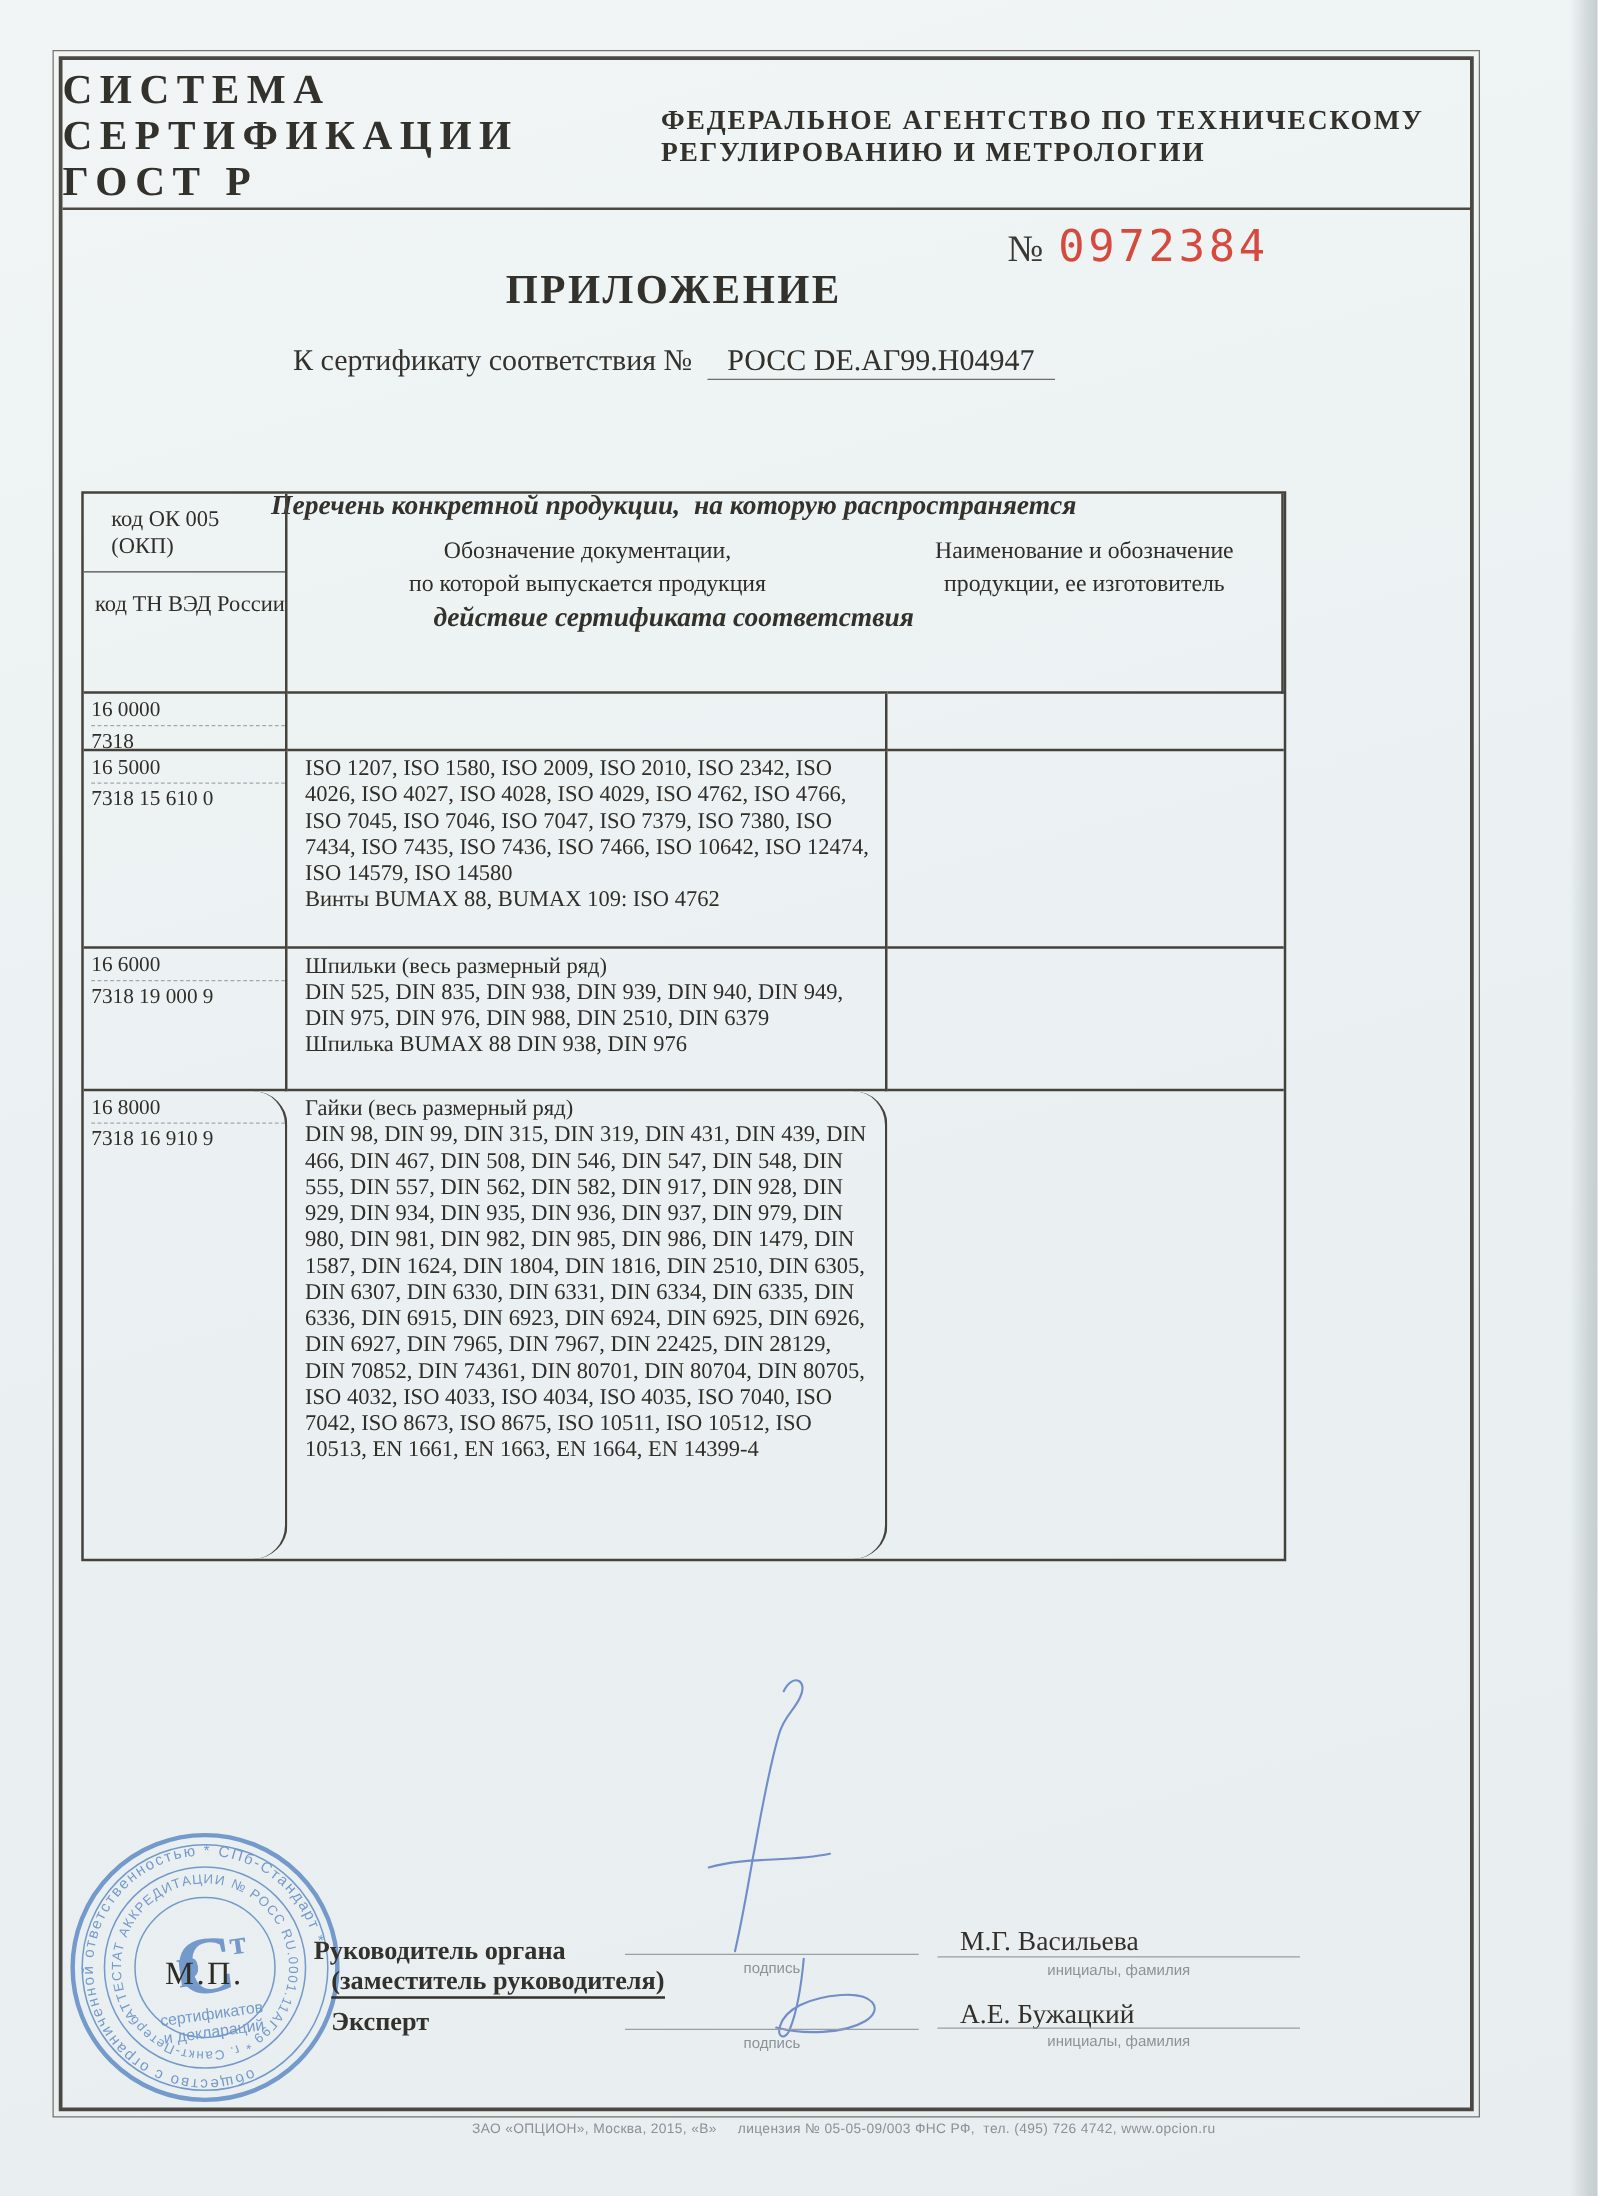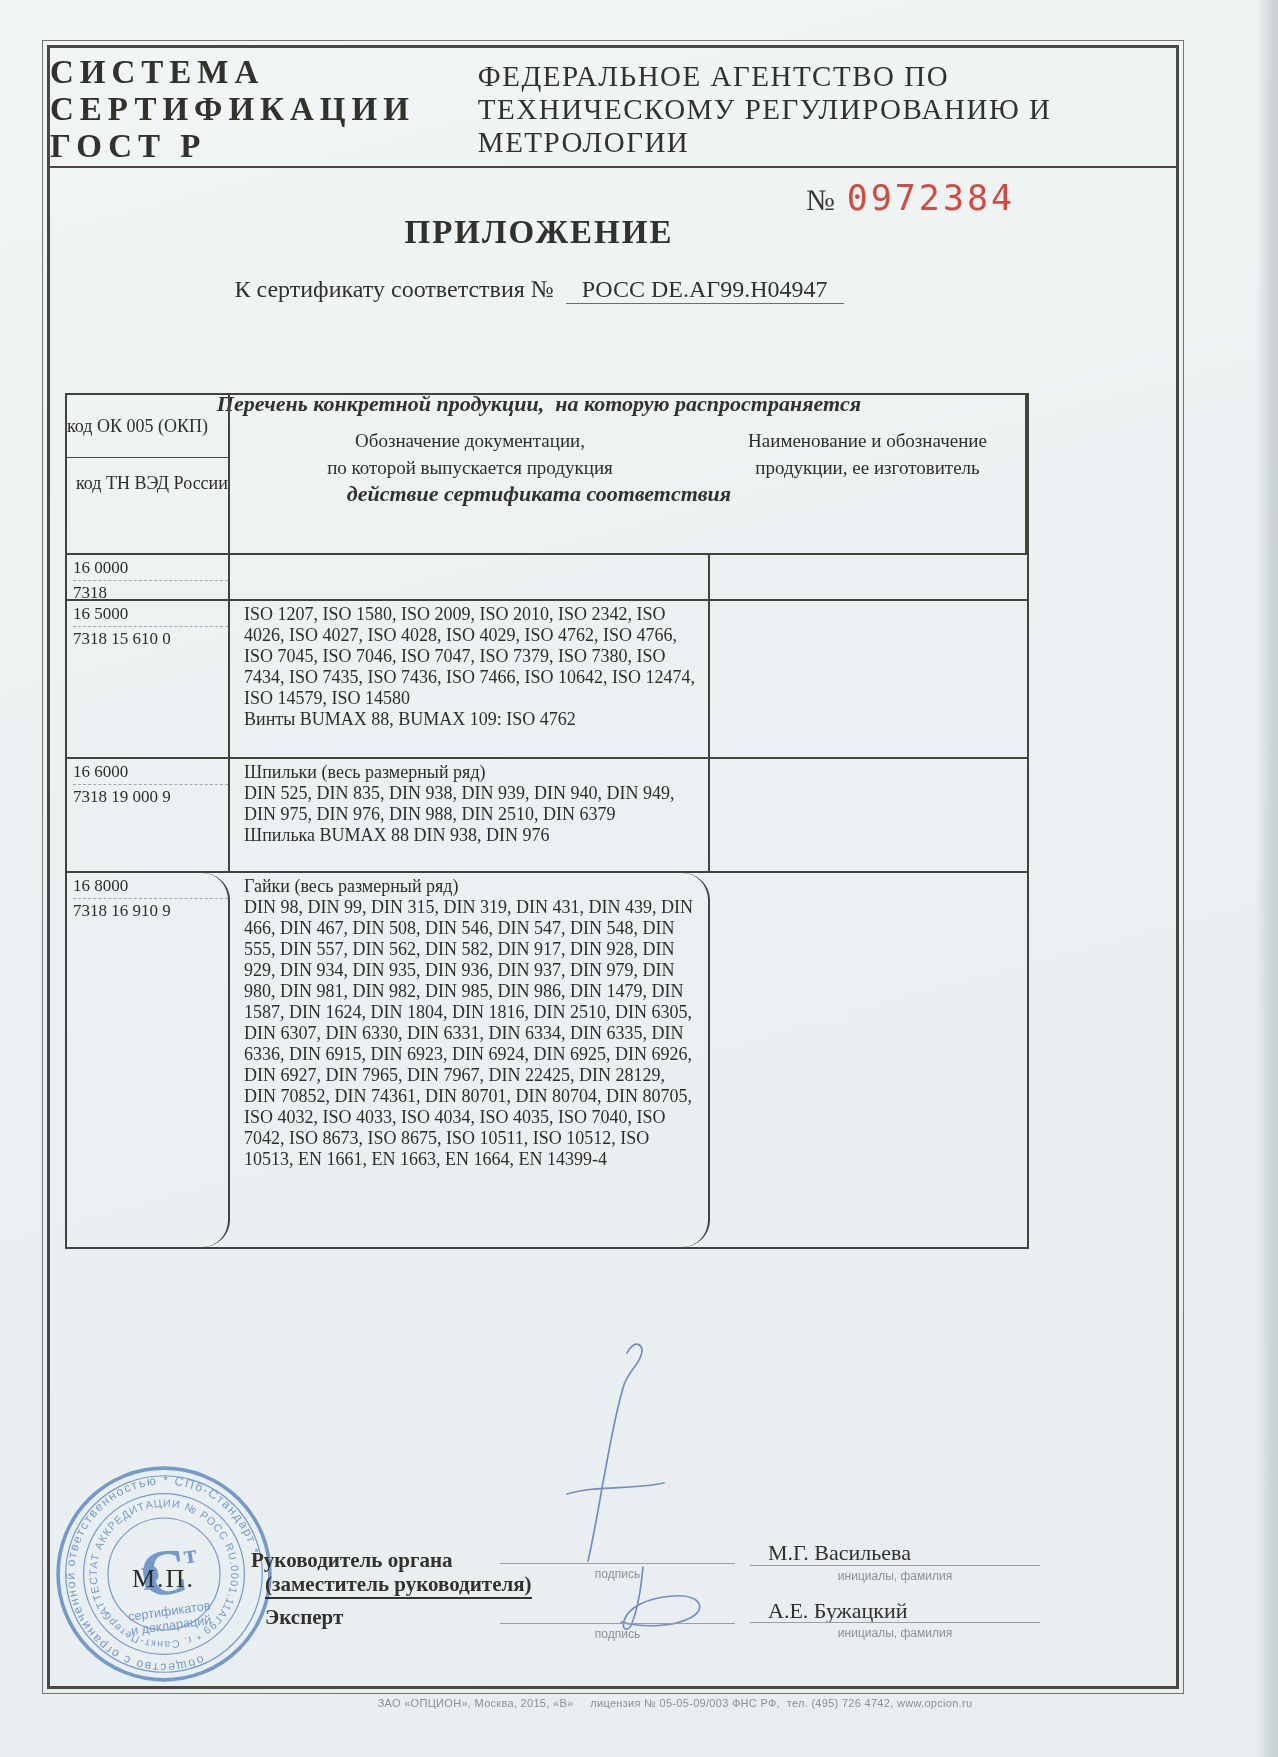--- a/index.html
+++ b/index.html
@@ -7,40 +7,40 @@
   .page{position:relative;width:1278px;height:1757px;overflow:hidden;
         background:linear-gradient(165deg,#f1f5f5 0%,#ebf1f2 45%,#e8eeef 100%);}
   .scan-edge{position:absolute;top:0;right:0;width:22px;height:100%;
         background:linear-gradient(to right,rgba(120,130,135,0) 0%,rgba(120,130,135,.25) 70%,#c7ced0 100%);}
   .frame{position:absolute;left:42px;top:40px;width:1140px;height:1652px;border:1px solid #76736d;}
   .frame-inner{position:absolute;inset:4px;border:3px solid #4b4742;}
 
   .doc-header{position:absolute;left:0;right:0;top:0;height:114px;border-bottom:2px solid #4c4944;
         display:flex;flex-direction:row;align-items:center;justify-content:center;gap:9px;padding-top:4px;}
   .h-title{font-size:33px;font-weight:bold;letter-spacing:6px;color:#33312c;}
-  .h-sub{font-size:29px;font-weight:normal;letter-spacing:1.5px;color:#33312c;}
+  .h-sub{font-size:22px;font-weight:bold;letter-spacing:1.5px;color:#33312c;}
 
   .blank-no{position:absolute;left:756px;top:130px;display:flex;align-items:baseline;gap:12px;}
   .blank-no .nsign{font-size:30px;color:#3a3833;}
   .blank-no .digits{font-family:"DejaVu Sans Mono",monospace;font-size:35px;color:#d6493f;letter-spacing:3px;}
 
   .doc-title{position:absolute;left:0;top:166px;width:978px;text-align:center;
         font-size:33px;font-weight:bold;letter-spacing:2px;color:#33312c;}
   .cert-line{position:absolute;left:0;top:228px;width:978px;text-align:center;font-size:24px;color:#33312c;}
   .cert-line .cert-no{border-bottom:1.5px solid #6f6d66;padding:0 16px 1px 16px;margin-left:6px;}
   .purpose{position:absolute;left:0;top:281px;width:978px;text-align:center;
         font-size:22px;font-weight:bold;line-height:30px;color:#33312c;white-space:pre-wrap;font-style:italic;}
 
   .main-table{position:absolute;left:15px;top:345px;width:960px;border:2px solid #45423c;
         display:grid;grid-template-columns:163px 480px 317px;
         grid-template-rows:160px 46px 158px 114px 374px;background:transparent;color:#2f2d28;}
   .cell{border-right:2px solid #45423c;border-bottom:2px solid #45423c;overflow:hidden;}
   .cell.last-col{border-right:none;}
   .cell.last-row{border-bottom:none;border-radius:27px;}
-  .th-codes .h1top{height:62px;border-bottom:1px solid #4c4944;display:flex;align-items:center;padding-left:0;font-size:18px;}
+  .th-codes .h1top{height:62px;border-bottom:1px solid #4c4944;display:flex;align-items:center;padding-left:22px;font-size:18px;}
   .th-codes .h1bot{height:50px;display:flex;align-items:center;padding-left:9px;font-size:18px;}
   .th-center{display:flex;flex-direction:column;align-items:center;padding-top:32px;font-size:19px;line-height:27px;text-align:center;}
   .codes{padding:3px 0 0 6px;font-size:17px;line-height:20px;}
   .code-top{display:block;border-bottom:1px dashed #a3a9ab;padding-bottom:2px;margin-bottom:2px;}
   .prose{padding:3px 10px 3px 14px;font-size:18px;line-height:21px;}
 
   .stamp-svg{position:absolute;left:2px;top:1414px;opacity:.82;}
   .mp-label{position:absolute;left:82px;top:1516px;font-size:26px;color:#2e2c27;letter-spacing:2px;}
 
   .sig-name{position:absolute;font-size:22px;color:#33302b;}

